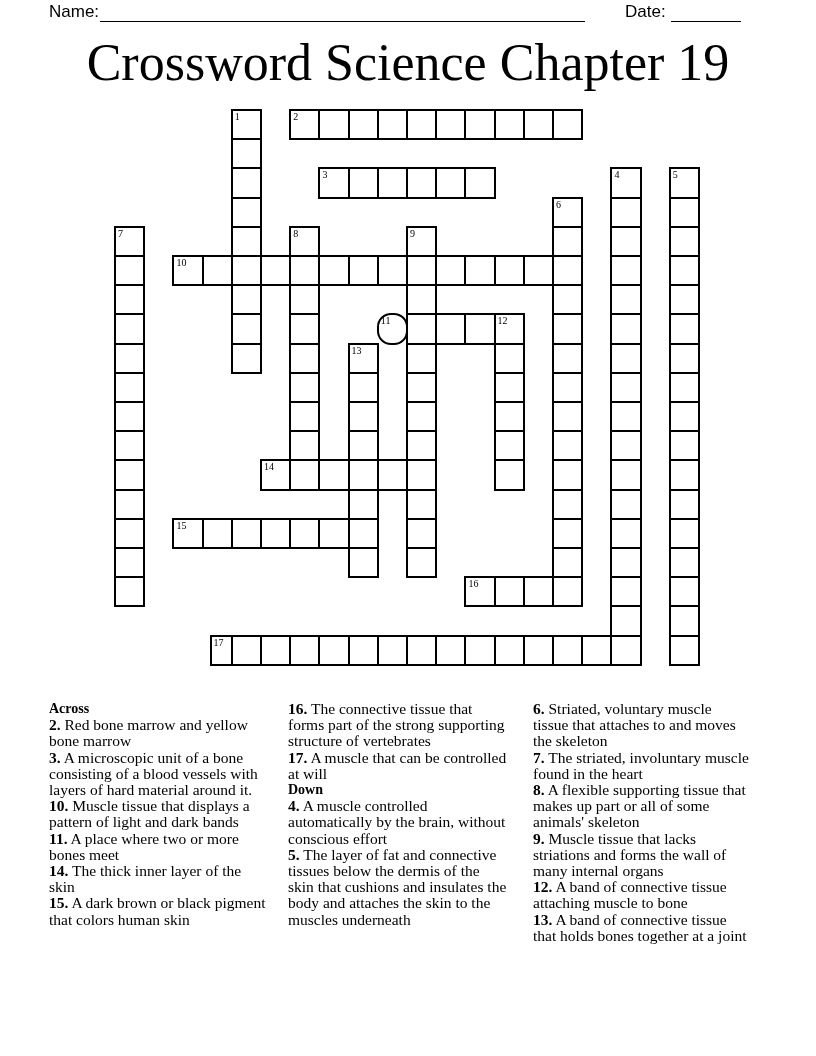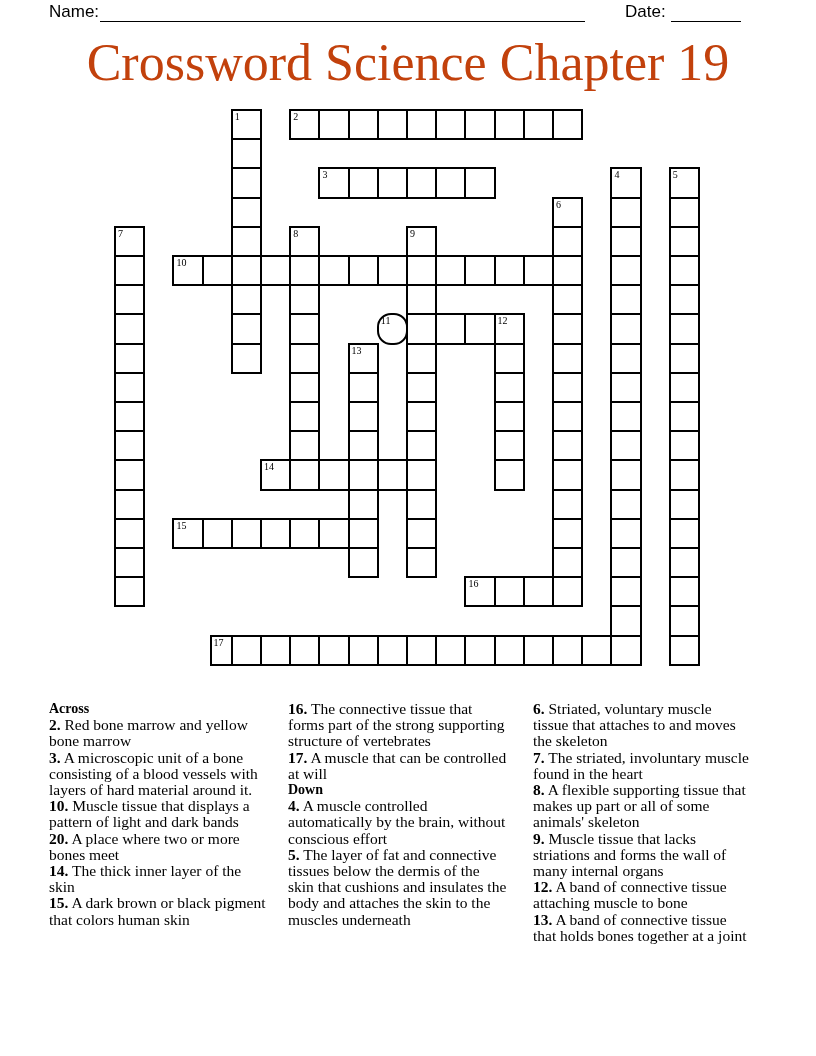--- a/index.html
+++ b/index.html
@@ -35,21 +35,21 @@
   .title {
     position: absolute;
     left: 0;
     right: 0;
     top: 34px;
     text-align: center;
     font-size: 52px;
     line-height: 1.1;
     font-family: "Liberation Serif", serif;
     white-space: nowrap;
-    color: #c2410c;
+    color: #000000;
   }
   
   .grid {
     position: absolute;
     left: 115px;
     top: 110px;
     width: 584px;
     height: 555px;
   }
   .cell {
@@ -294,21 +294,21 @@
       <div class="cell" style="left: 407.8px; top: 524.6px;"></div>
       <div class="cell" style="left: 437px; top: 524.6px;"></div>
       <div class="cell" style="left: 466.2px; top: 524.6px;"></div>
     </div>
 
   <div class="clue-col clue-col-1">
       <div class="clue-header">Across</div>
       <p class="clue"><b>2.</b> <span>Red bone marrow and yellow bone marrow</span></p>
       <p class="clue"><b>3.</b> <span>A microscopic unit of a bone consisting of a blood vessels with layers of hard material around it.</span></p>
       <p class="clue"><b>10.</b> <span>Muscle tissue that displays a pattern of light and dark bands</span></p>
-      <p class="clue"><b>20.</b> <span>A place where two or more bones meet</span></p>
+      <p class="clue"><b>11.</b> <span>A place where two or more bones meet</span></p>
       <p class="clue"><b>14.</b> <span>The thick inner layer of the skin</span></p>
       <p class="clue"><b>15.</b> <span>A dark brown or black pigment that colors human skin</span></p>
     </div>
   <div class="clue-col clue-col-2">
       <p class="clue"><b>16.</b> <span>The connective tissue that forms part of the strong supporting structure of vertebrates</span></p>
       <p class="clue"><b>17.</b> <span>A muscle that can be controlled at will</span></p>
       <div class="clue-header">Down</div>
       <p class="clue"><b>4.</b> <span>A muscle controlled automatically by the brain, without conscious effort</span></p>
       <p class="clue"><b>5.</b> <span>The layer of fat and connective tissues below the dermis of the skin that cushions and insulates the body and attaches the skin to the muscles underneath</span></p>
     </div>

